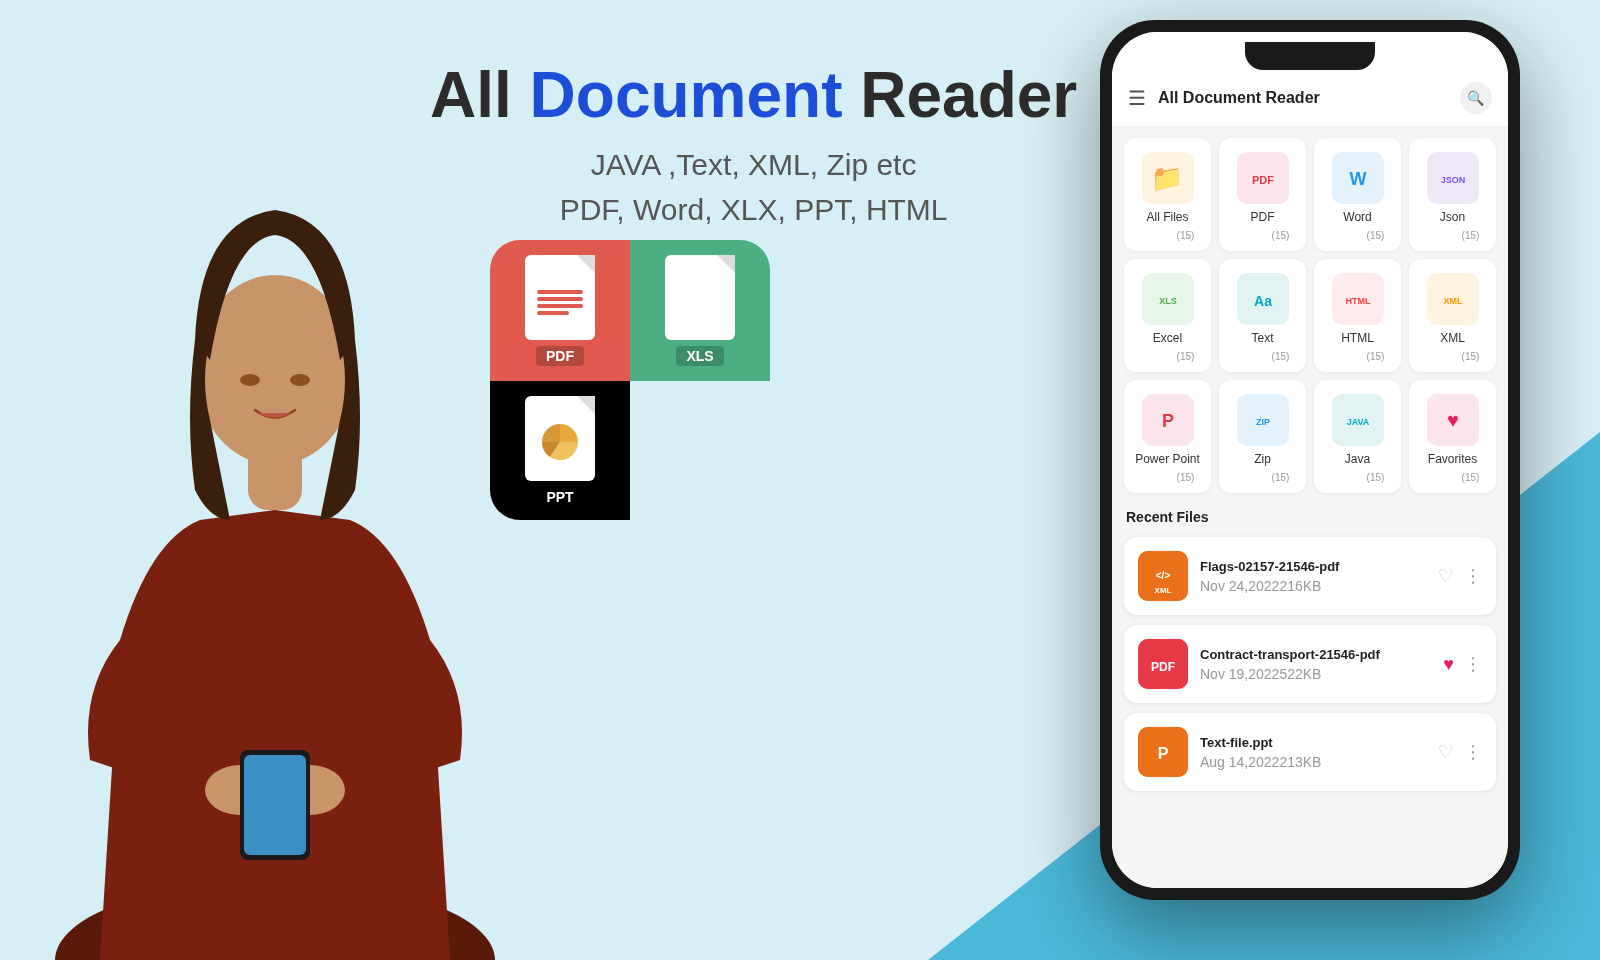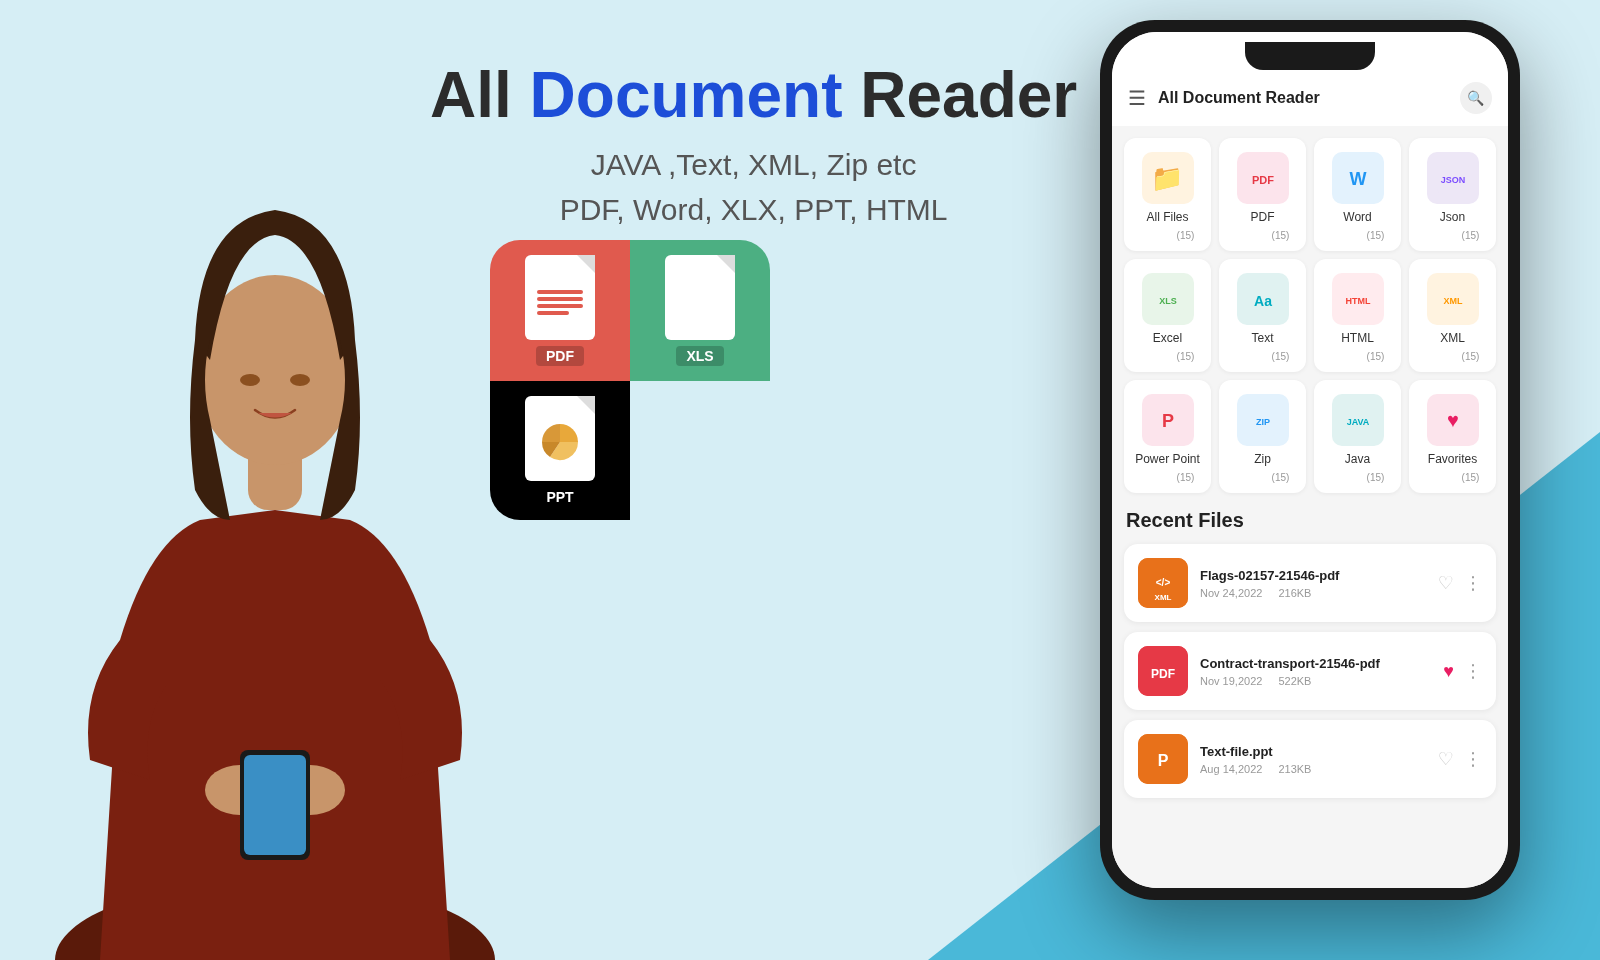--- a/index.html
+++ b/index.html
@@ -291,21 +291,21 @@
     .bg-blue { background: #e3f2fd; }
     .bg-purple { background: #ede7f6; }
     .bg-green { background: #e8f5e9; }
     .bg-teal { background: #e0f2f1; }
     .bg-red { background: #ffebee; }
     .bg-orange { background: #fff3e0; }
     .bg-light-pink { background: #fce4ec; }
 
     
     .section-title {
-      font-size: 20px;
+      font-size: 14px;
       font-weight: 700;
       color: #222;
       margin-bottom: 12px;
       padding: 0 2px;
     }
 
     .recent-file-card {
       background: white;
       border-radius: 14px;
       padding: 14px;
@@ -335,22 +335,21 @@
 
     .recent-file-name {
       font-size: 13px;
       font-weight: 600;
       color: #222;
       margin-bottom: 4px;
     }
 
     .recent-file-meta {
       display: flex;
-      gap: 16px;
-      font-size: 11px;
+      font-size: 14px;
       color: #999;
     }
 
     .recent-file-actions {
       display: flex;
       align-items: center;
       gap: 10px;
     }
 
     .heart-btn {

